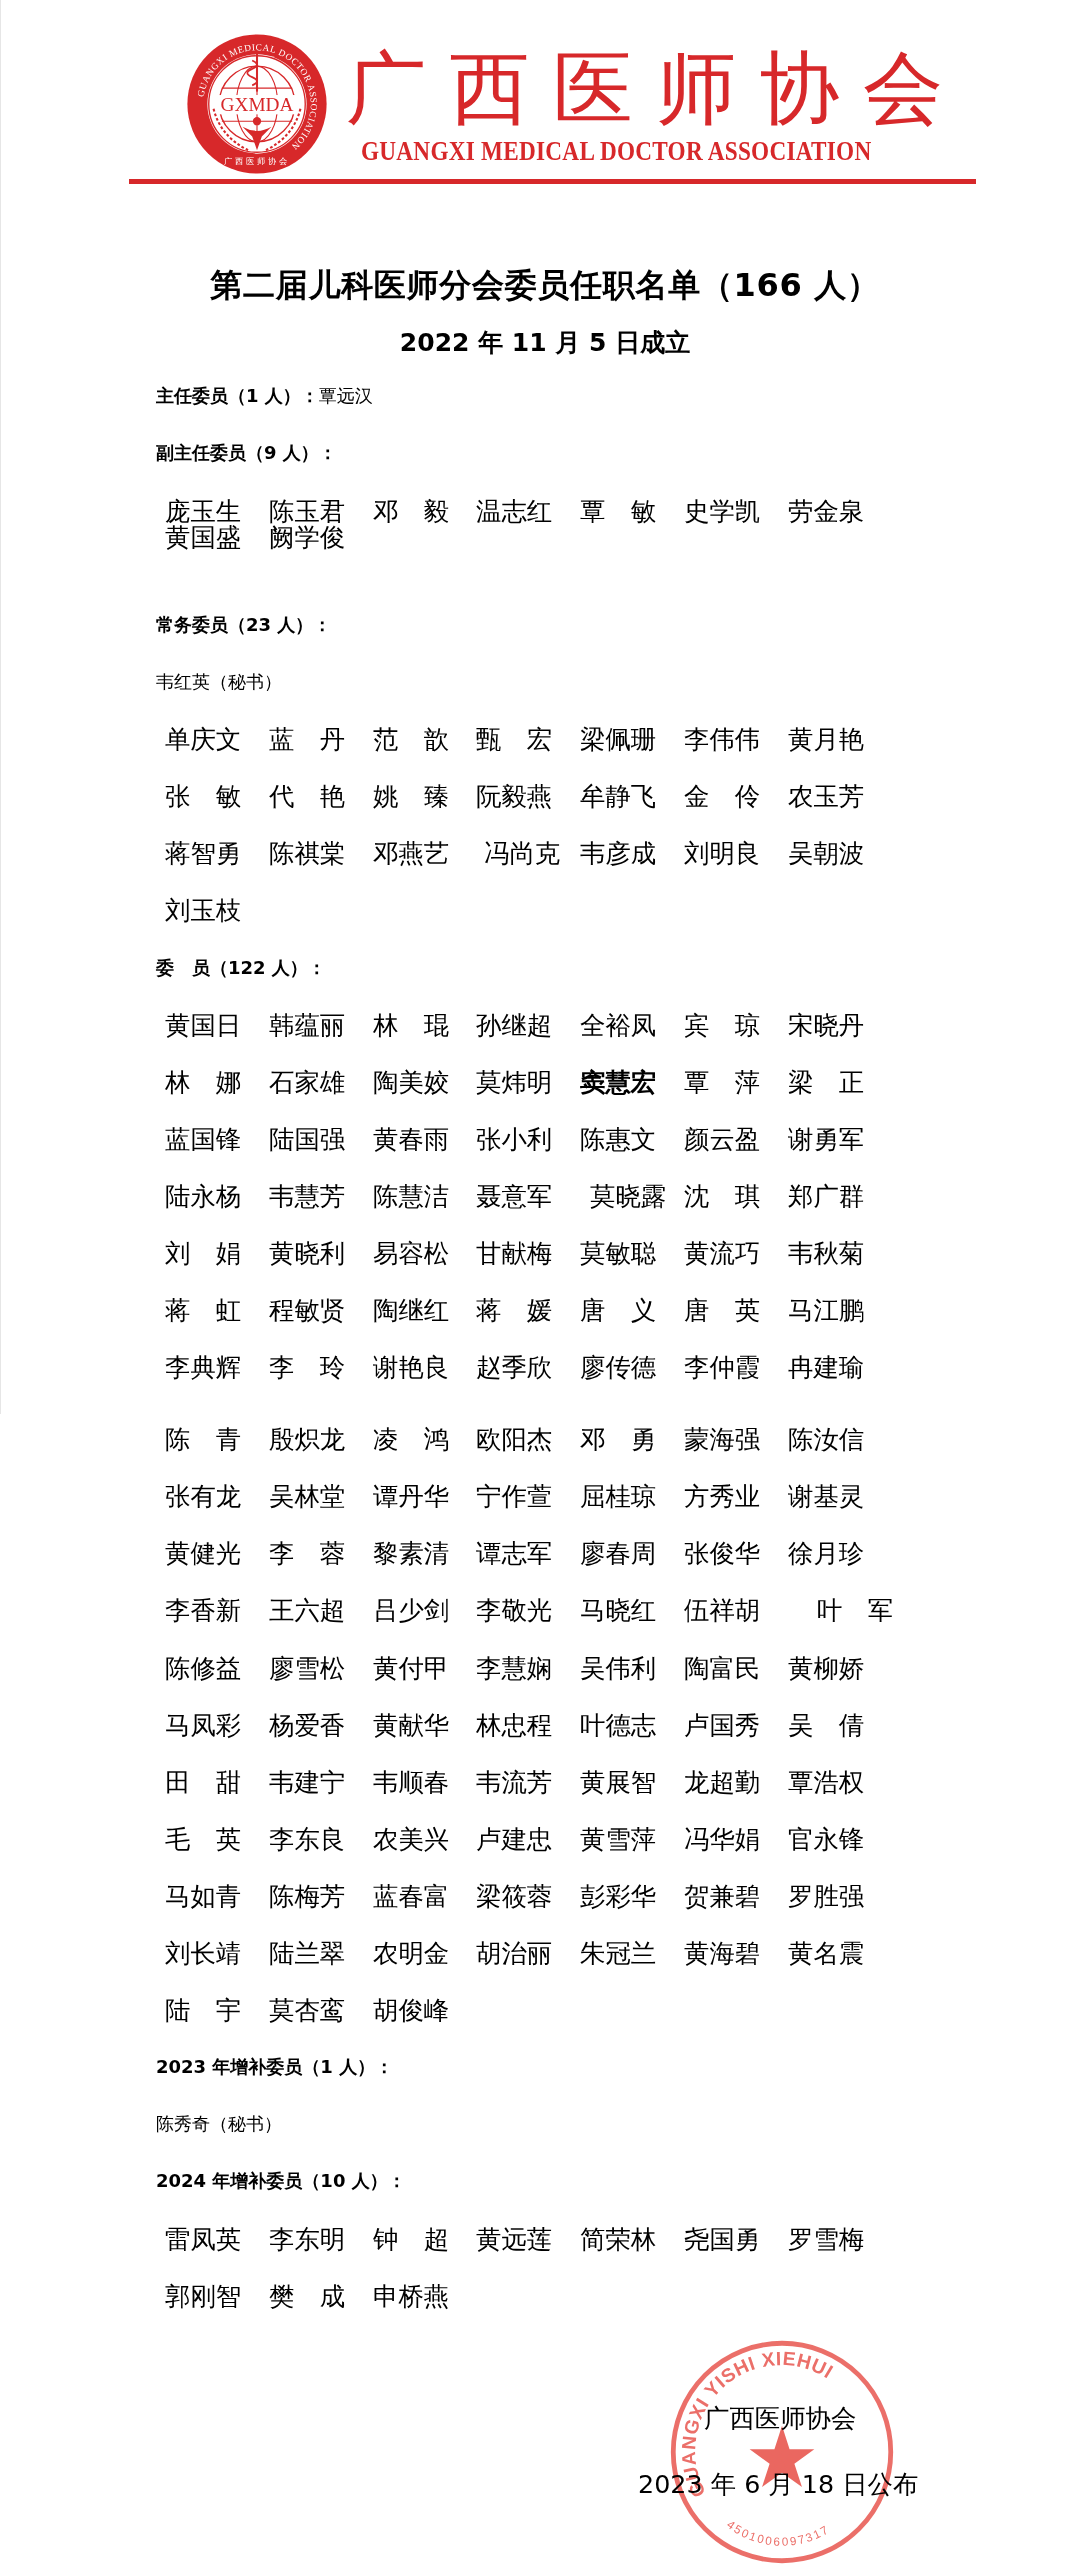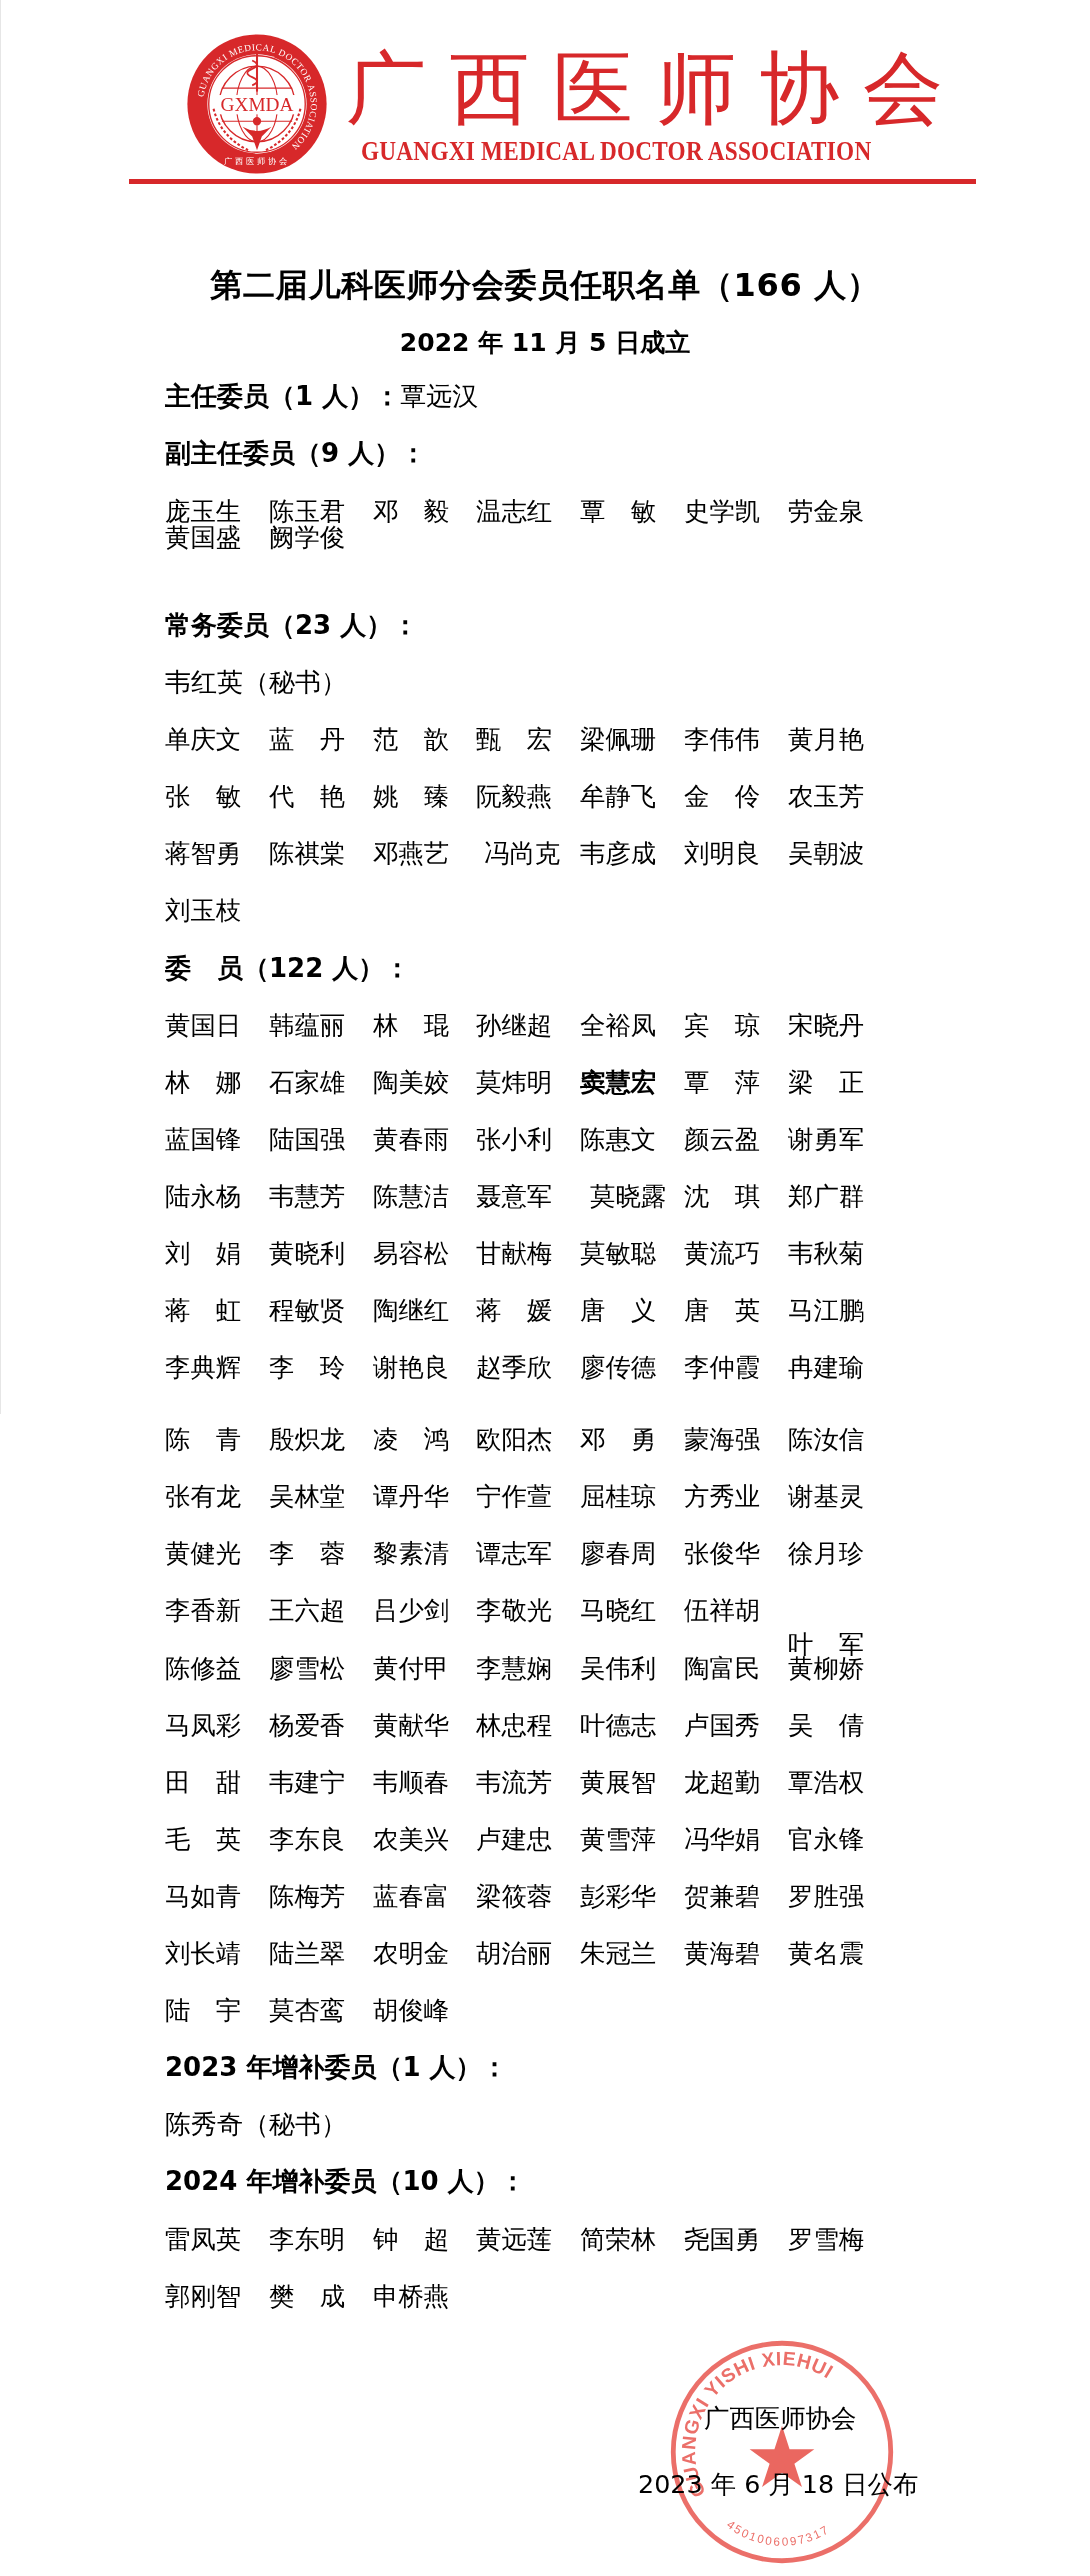--- a/index.html
+++ b/index.html
@@ -32,21 +32,21 @@
   .title {
     position: absolute; left: 0; width: 1090px; top: 265px; text-align: center;
     font-size: 32px; line-height: 41px; font-weight: bold; letter-spacing: 0.7px;
   }
   .subtitle {
     position: absolute; left: 0; width: 1090px; top: 328px; text-align: center;
     font-size: 25px; line-height: 30px; font-weight: bold;
   }
 
   
-  .line { position: absolute; left: 165px; font-size: 26px; line-height: 30px; white-space: nowrap; text-align: center; }
+  .line { position: absolute; left: 156px; font-size: 18px; line-height: 30px; white-space: nowrap; text-align: center; }
   .heading { font-weight: bold; }
   .heading .hv { font-weight: normal; }
   .row { position: absolute; left: 165px; height: 30px; width: 770px; }
   .name {
     position: absolute; top: 0; font-size: 25.4px; line-height: 30px; white-space: nowrap;
   }
   .name.two { letter-spacing: 25.4px; }
 
   
   .seal { position: absolute; left: 665px; top: 2335px; width: 234px; height: 234px; }
@@ -248,21 +248,21 @@
       <span class="name" style="left: 519px;">张俊华</span>
       <span class="name" style="left: 623px;">徐月珍</span>
     </div>
     <div class="row" style="top: 1595px;">
       <span class="name" style="left: 0px;">李香新</span>
       <span class="name" style="left: 104px;">王六超</span>
       <span class="name" style="left: 208px;">吕少剑</span>
       <span class="name" style="left: 311px;">李敬光</span>
       <span class="name" style="left: 415px;">马晓红</span>
       <span class="name" style="left: 519px;">伍祥胡</span>
-      <span class="name two" style="left: 623px; margin-top: 34px;">叶军</span>
+      <span class="name two" style="left: 652px;">叶军</span>
     </div>
     <div class="row" style="top: 1653px;">
       <span class="name" style="left: 0px;">陈修益</span>
       <span class="name" style="left: 104px;">廖雪松</span>
       <span class="name" style="left: 208px;">黄付甲</span>
       <span class="name" style="left: 311px;">李慧娴</span>
       <span class="name" style="left: 415px;">吴伟利</span>
       <span class="name" style="left: 519px;">陶富民</span>
       <span class="name" style="left: 623px;">黄柳娇</span>
     </div>

